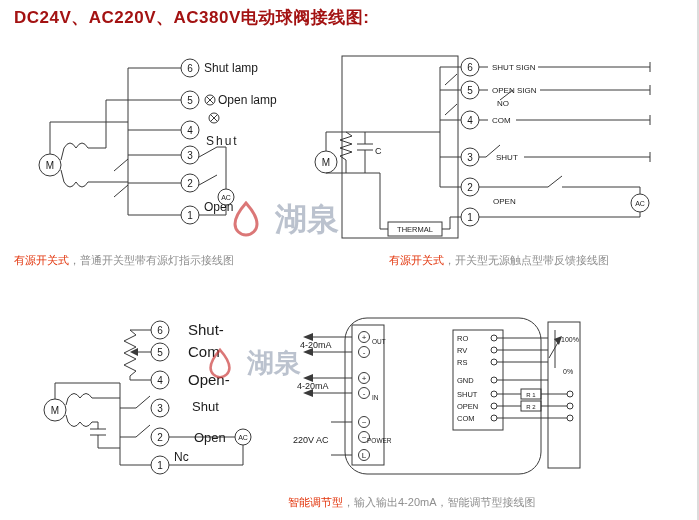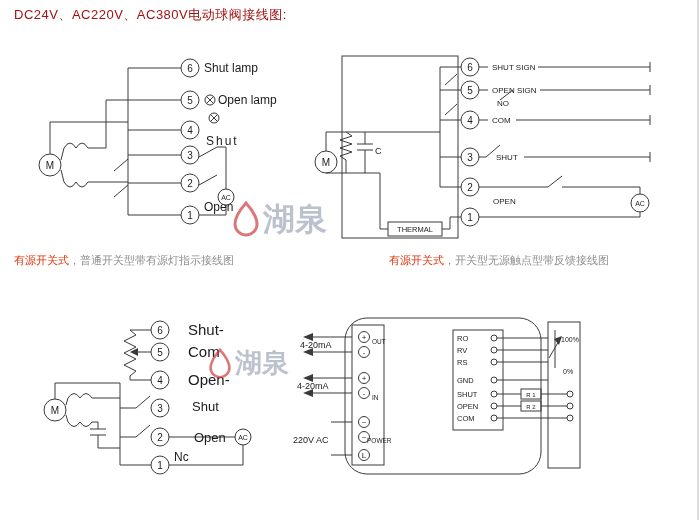--- a/index.html
+++ b/index.html
@@ -1,28 +1,28 @@
 <!DOCTYPE html>
 <html><head>
 <meta charset="utf-8">
 <style>
   html,body{margin:0;padding:0;background:#fff;}
   #page{position:relative;width:699px;height:520px;background:#fff;overflow:hidden;
         font-family:"Liberation Sans",sans-serif;box-sizing:border-box;border-right:2px solid #dcdcdc;}
-  .title{position:absolute;left:14px;top:6px;font-size:13px;font-weight:normal;color:#a31212;letter-spacing:.5px;white-space:nowrap;}
+  .title{position:absolute;left:14px;top:6px;font-size:17px;font-weight:bold;color:#a31212;letter-spacing:.5px;white-space:nowrap;}
   .diag{position:absolute;}
   .diag path,.diag polyline{stroke:#3a3a3a;fill:none;stroke-width:1;}
   .diag circle{stroke:#3a3a3a;fill:#fff;stroke-width:1;}
   .diag rect{stroke:#3a3a3a;fill:none;stroke-width:1;}
   .diag polygon{fill:#3a3a3a;stroke:none;}
   .diag text{fill:#1b1b1b;stroke:none;font-family:"Liberation Sans",sans-serif;}
   .cap{position:absolute;font-size:11px;white-space:nowrap;}
   .cap .hl{color:#e2340b;}
   .cap .rest{color:#8f8f8f;margin-top:40px;}
-  .wm{position:absolute;display:flex;align-items:center;gap:3px;opacity:.65;}
+  .wm{position:absolute;display:flex;align-items:center;gap:15px;opacity:.65;}
   .wm .wmtext{color:#98a3b5;font-weight:bold;line-height:1;}
 </style>
 </head>
 <body>
 
 <div id="page">
 
   <div class="title">DC24V、AC220V、AC380V电动球阀接线图:</div>
 
   <svg class="diag" style="left:28px;top:50px" width="262" height="198" viewBox="0 0 262 198">
@@ -230,20 +230,23 @@
     <circle cx="287" cy="96" r="3"></circle>
     <circle cx="287" cy="108" r="3"></circle>
   </svg>
 
   <div class="cap" style="left:14px;top:253px">
     <span class="hl">有源开关式</span><span class="rest">，普通开关型带有源灯指示接线图</span>
   </div>
   <div class="cap" style="left:389px;top:253px">
     <span class="hl">有源开关式</span><span class="rest">，开关型无源触点型带反馈接线图</span>
   </div>
+  <div class="cap" style="left:288px;top:495px">
+    <span class="hl">智能调节型</span><span class="rest">，输入输出4-20mA，智能调节型接线图</span>
+  </div>
 
   <div class="wm" style="left:232px;top:200px">
     <svg width="28" height="38" viewBox="0 0 28 38">
       <path d="M14,3 C6,12 3,18 3,24 a11,11 0 0 0 22,0 C25,18 22,12 14,3 Z" fill="none" stroke="#c83030" stroke-width="3"></path>
     </svg>
     <span class="wmtext" style="font-size:32px">湖泉</span>
   </div>
   <div class="wm" style="left:208px;top:347px">
     <svg width="24" height="33" viewBox="0 0 28 38">
       <path d="M14,3 C6,12 3,18 3,24 a11,11 0 0 0 22,0 C25,18 22,12 14,3 Z" fill="none" stroke="#c83030" stroke-width="3"></path>

